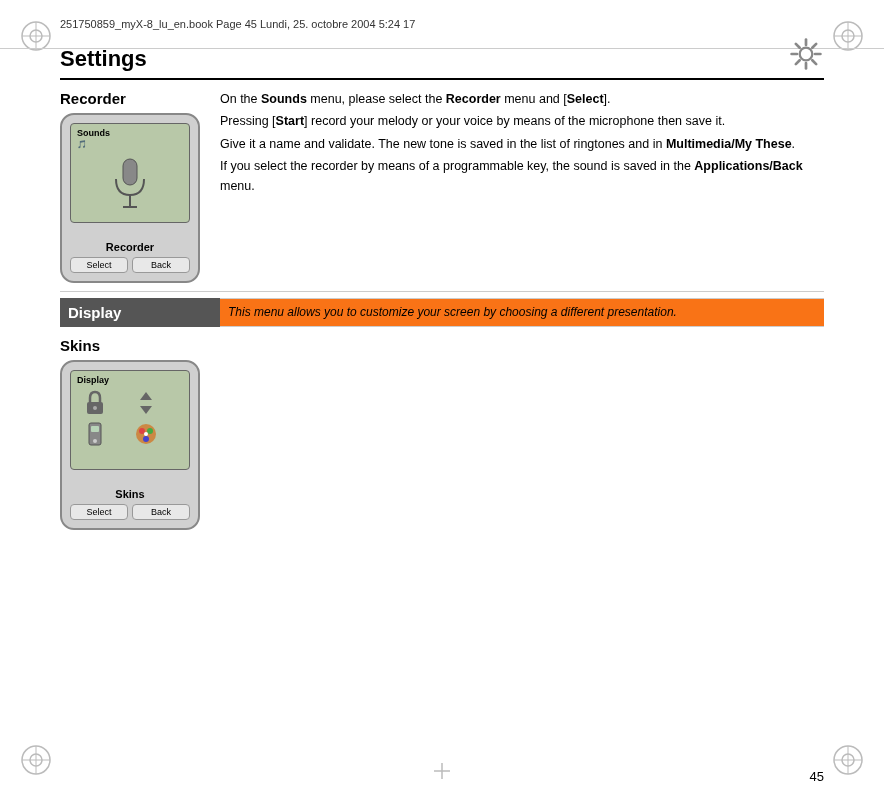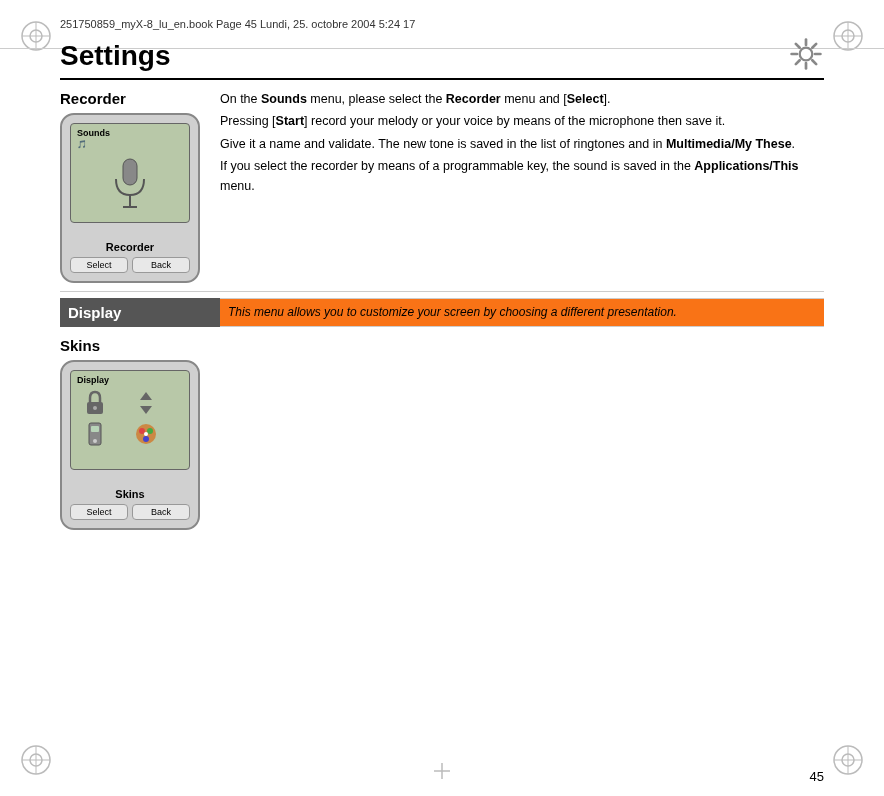--- a/index.html
+++ b/index.html
@@ -280,21 +280,21 @@
   </svg>
 </div>
 
 <div class="header-bar">
   <span>251750859_myX-8_lu_en.book  Page 45  Lundi, 25. octobre 2004  5:24 17</span>
 </div>
 
 <div class="page-content">
 
   <div class="page-title">
-    <span style="font-size:28px; font-weight:bold;">Settings</span>
+    <span style="font-size:22px; font-weight:bold;">Settings</span>
 
     <svg class="settings-icon" viewBox="0 0 40 40">
       <circle cx="20" cy="20" r="7" fill="none" stroke="#888" stroke-width="2.5"></circle>
       <g stroke="#888" stroke-width="3" stroke-linecap="round">
         <line x1="20" y1="4" x2="20" y2="10"></line>
         <line x1="20" y1="30" x2="20" y2="36"></line>
         <line x1="4" y1="20" x2="10" y2="20"></line>
         <line x1="30" y1="20" x2="36" y2="20"></line>
         <line x1="8.7" y1="8.7" x2="13" y2="13"></line>
         <line x1="27" y1="27" x2="31.3" y2="31.3"></line>
@@ -341,21 +341,21 @@
       <p class="text-line">
         On the <strong>Sounds</strong> menu, please select the <strong>Recorder</strong> menu and [<strong>Select</strong>].
       </p>
       <p class="text-line">
         Pressing [<strong>Start</strong>] record your melody or your voice by means of the microphone then save it.
       </p>
       <p class="text-line">
         Give it a name and validate. The new tone is saved in the list of ringtones and in <strong>Multimedia/My These</strong>.
       </p>
       <p class="text-line">
-        If you select the recorder by means of a programmable key, the sound is saved in the <strong>Applications/This</strong> menu.
+        If you select the recorder by means of a programmable key, the sound is saved in the <strong>Applications/Back</strong> menu.
       </p>
     </div>
   </div>
 
   <hr class="section-divider">
 
   <div class="display-section-header">
     <div class="display-label-box">Display</div>
     <div class="display-desc-box">
       <em>This menu allows you to customize your screen by choosing a different presentation.</em>

